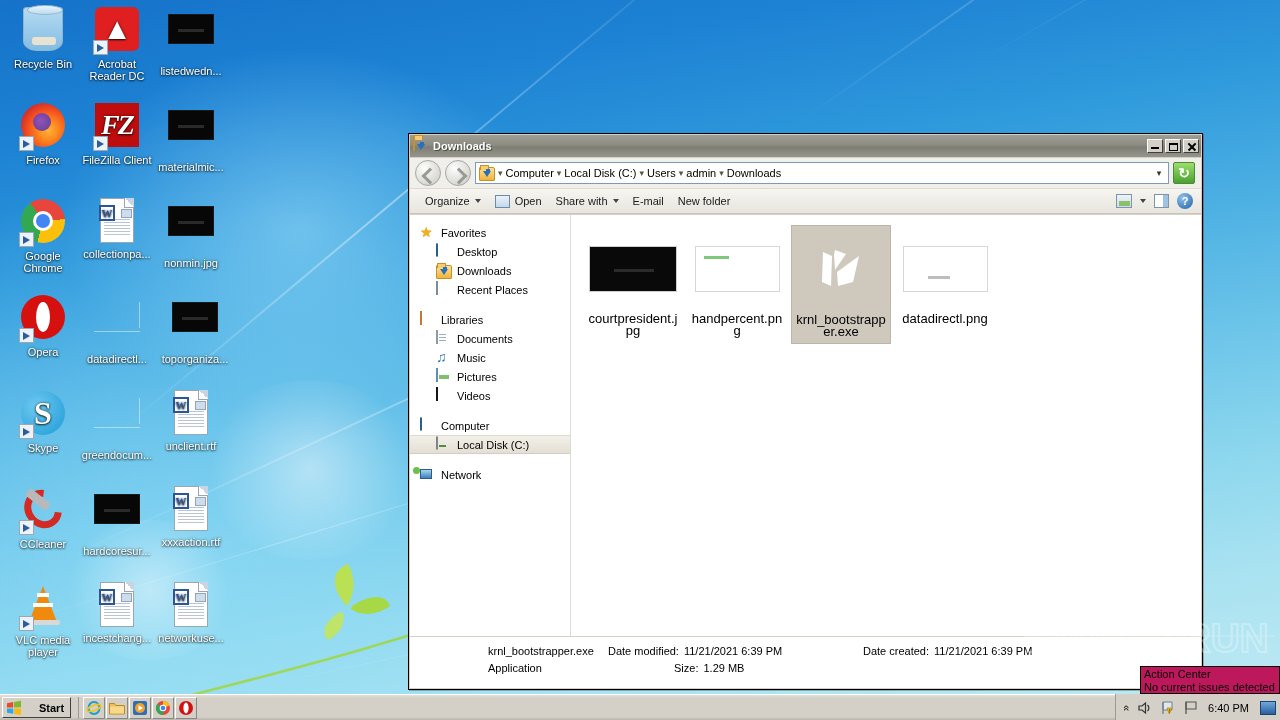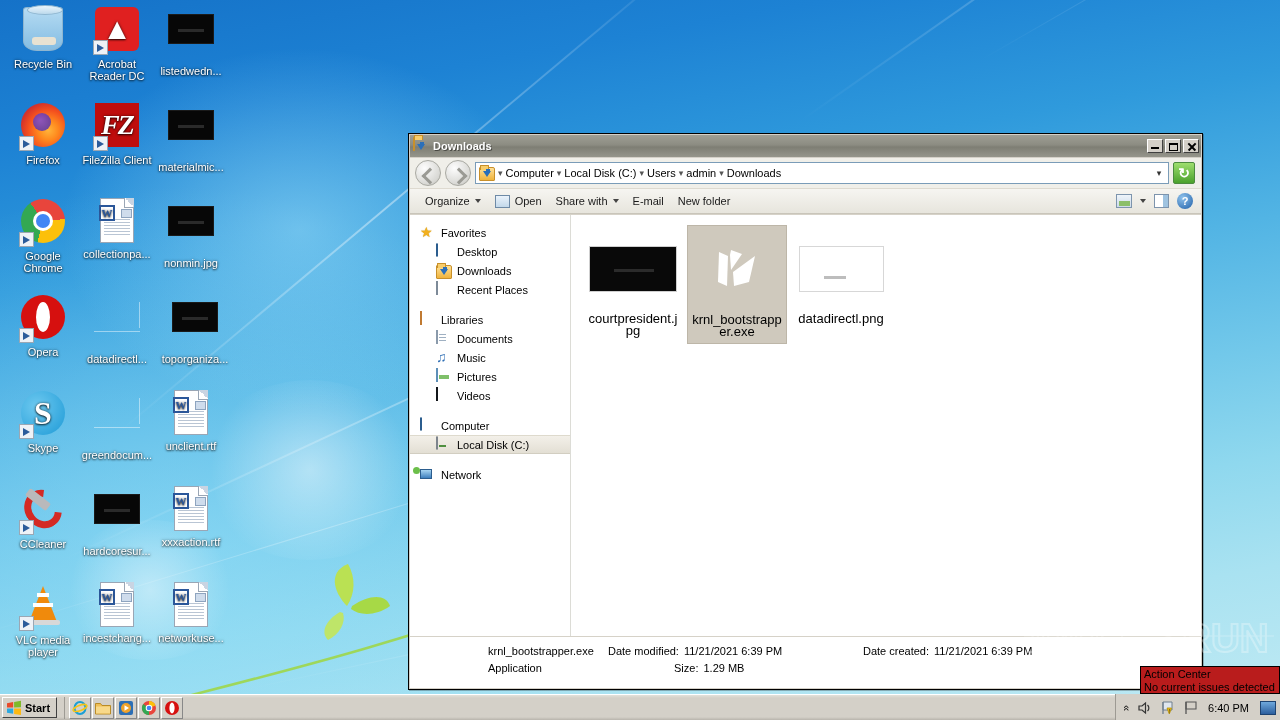--- a/index.html
+++ b/index.html
@@ -219,32 +219,32 @@
   .dcol.c2 { width:255px; }
   .dcol.c3 { width:250px; }
   .drow { display:flex; gap:5px; white-space:nowrap; }
 
   
   #watermark { position:absolute; left:1024px; top:608px; width:250px; height:62px; opacity:.30; pointer-events:none; }
 
   
   #tooltip {
     position:absolute; left:1140px; top:666px; width:140px; height:28px;
-    background:#b91c1c; border:1px solid #000; font-size:11px; color:#000;
+    background:#be185d; border:1px solid #000; font-size:11px; color:#000;
     padding:1px 3px; line-height:13px; z-index: 60;
   }
 
   
   #taskbar {
     position:absolute; left:0; top:694px; width:1280px; height:26px;
     background: linear-gradient(to bottom, #e3e1da 0%, #d4d0c8 12%, #d4d0c8 88%, #b8b4ac 100%);
     border-top:1px solid #fff; display:flex; align-items:center; padding:0 0 0 2px; gap:2px;
   }
   .startbtn {
-    height:21px; display:flex; align-items:center; gap:3px; padding:0 6px 0 3px;
+    height:21px; display:flex; align-items:center; gap:17px; padding:0 6px 0 3px;
     background:#d4d0c8; border:1px solid; border-color:#fff #404040 #404040 #fff;
     font-weight:bold; font-size:11px; color:#000; cursor:default;
   }
   .ql { display:flex; align-items:center; gap:1px; margin-left:5px; padding-left:4px; border-left:1px solid #9d9a93; }
   .qlbtn { width:22px; height:22px; display:flex; align-items:center; justify-content:center;
     border:1px solid; border-color:#fff #888 #888 #fff; background:#d4d0c8; cursor:default; }
   .tray { margin-left:auto; display:flex; align-items:center; gap:7px; height:27px; padding:0 4px 0 8px;
     border-left:1px solid #9d9a93; background:#d4d0c8; }
   .tray .t-time { font-size:11px; color:#000; padding:0 2px; }
   .trayicon { width:16px; height:16px; position:relative; }
@@ -656,20 +656,28 @@
             <span>Network</span>
           </div>
         </div>
       <div class="filelist" id="filelist">
           <div class="fitem">
             <div class="fthumb">
               <div class="img-black"></div>
             </div>
             <div class="fname">courtpresident.jpg</div>
           </div>
+          <div class="fitem">
+            <div class="fthumb">
+              <div class="img-white">
+                <span class="green"></span>
+              </div>
+            </div>
+            <div class="fname">handpercent.png</div>
+          </div>
           <div class="fitem selected">
             <div class="fthumb">
               <svg class="krnl-k" viewBox="0 0 56 56">
                 <path d="M10,10 L19,14 L18,44 L9,40 Z" fill="#fff"></path>
                 <path d="M22,8 L33,12 L22,28 L21,13 Z" fill="#fff"></path>
                 <path d="M24,30 L46,14 L40,40 L25,44 Z" fill="#fff"></path>
               </svg>
             </div>
             <div class="fname">krnl_bootstrapper.exe</div>
           </div>

